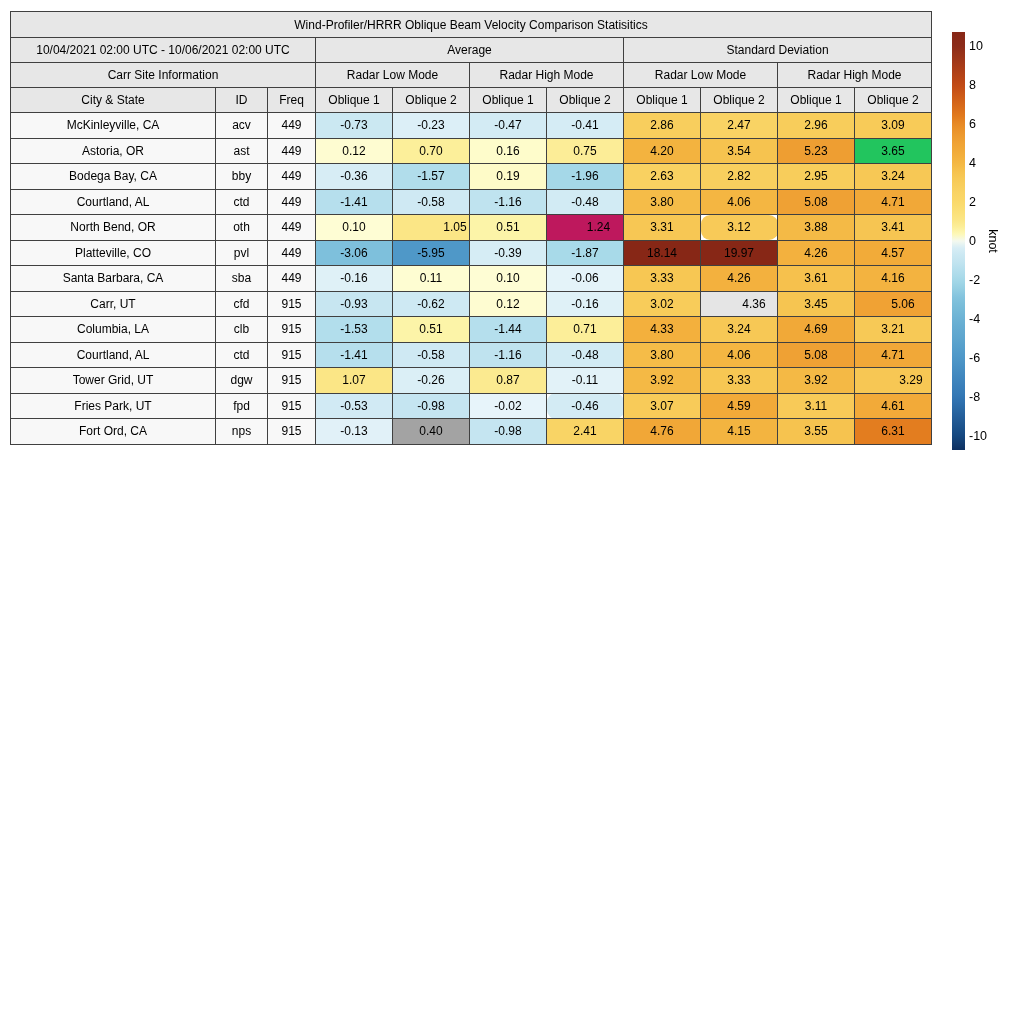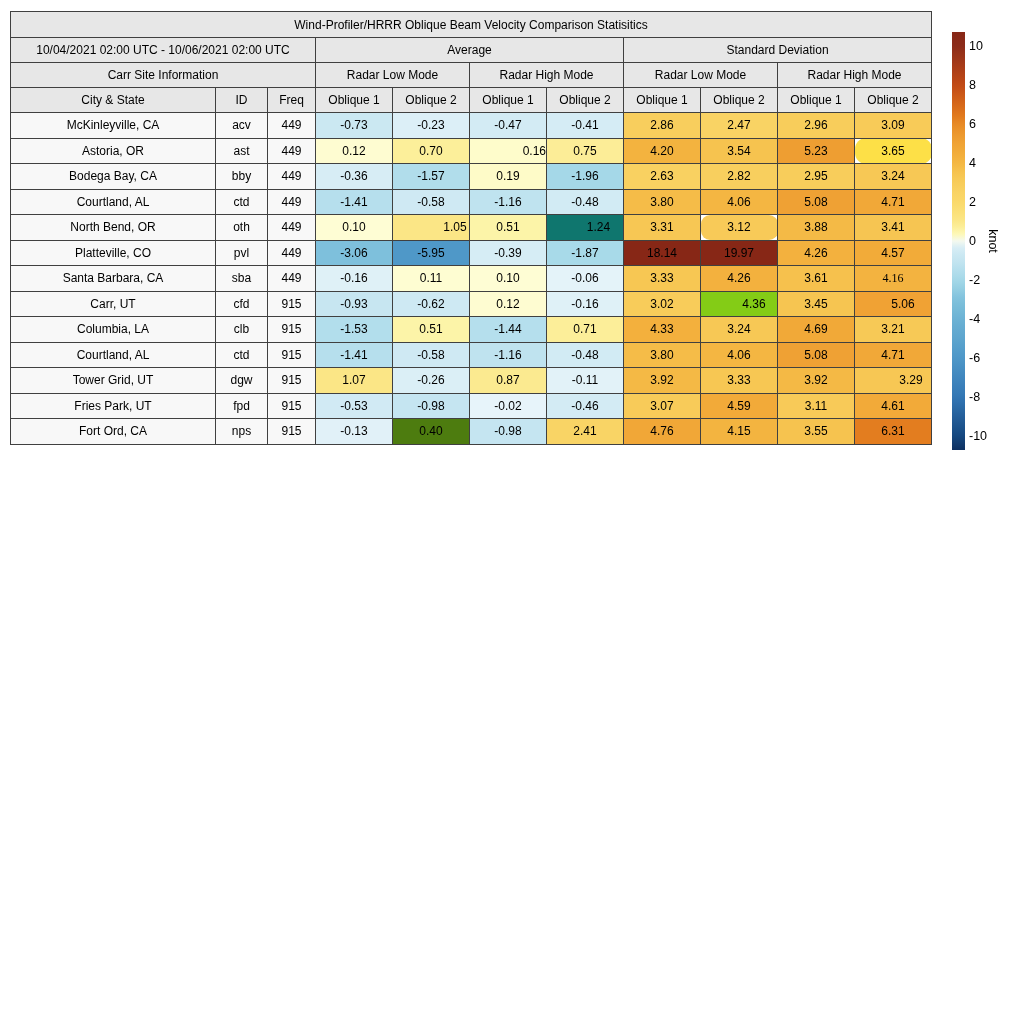--- a/index.html
+++ b/index.html
@@ -105,26 +105,26 @@
           <td style="background: rgb(249, 211, 100);">2.47</td>
           <td style="background: rgb(248, 205, 91);">2.96</td>
           <td style="background: rgb(248, 203, 88);">3.09</td>
         </tr>
         <tr>
           <td class="meta">Astoria, OR</td>
           <td class="meta">ast</td>
           <td class="meta">449</td>
           <td style="background: rgb(254, 252, 209);">0.12</td>
           <td style="background: rgb(252, 239, 154);">0.70</td>
-          <td style="background: rgb(254, 252, 203); text-align: right;">0.16</td>
+          <td style="background: rgb(254, 252, 203);">0.16</td>
           <td style="background: rgb(252, 237, 151);">0.75</td>
           <td style="background: rgb(243, 179, 63);">4.20</td>
           <td style="background: rgb(246, 195, 79);">3.54</td>
           <td style="background: rgb(238, 158, 50);">5.23</td>
-          <td style="background: #fde047; border-radius: 11px;">3.65</td>
+          <td style="background: #22c55e;">3.65</td>
         </tr>
         <tr>
           <td class="meta">Bodega Bay, CA</td>
           <td class="meta">bby</td>
           <td class="meta">449</td>
           <td style="background: rgb(215, 237, 245);">-0.36</td>
           <td style="background: rgb(177, 221, 235);">-1.57</td>
           <td style="background: rgb(254, 251, 200);">0.19</td>
           <td style="background: rgb(165, 216, 232);">-1.96</td>
           <td style="background: rgb(249, 209, 97);">2.63</td>
@@ -145,21 +145,21 @@
           <td style="background: rgb(239, 161, 52);">5.08</td>
           <td style="background: rgb(241, 168, 56);">4.71</td>
         </tr>
         <tr>
           <td class="meta">North Bend, OR</td>
           <td class="meta">oth</td>
           <td class="meta">449</td>
           <td style="background: rgb(254, 253, 212);">0.10</td>
           <td style="background: rgb(251, 230, 134); padding-left: 48px;">1.05</td>
           <td style="background: rgb(252, 244, 168);">0.51</td>
-          <td style="background: #0f766e; padding-left: 27px;">1.24</td>
+          <td style="background: #be185d; padding-left: 27px;">1.24</td>
           <td style="background: rgb(247, 199, 84);">3.31</td>
           <td style="background: rgb(248, 202, 88); border-radius: 9px;">3.12</td>
           <td style="background: rgb(244, 186, 70);">3.88</td>
           <td style="background: rgb(246, 197, 82);">3.41</td>
         </tr>
         <tr>
           <td class="meta">Platteville, CO</td>
           <td class="meta">pvl</td>
           <td class="meta">449</td>
           <td style="background: rgb(126, 192, 220);">-3.06</td>
@@ -175,32 +175,32 @@
           <td class="meta">Santa Barbara, CA</td>
           <td class="meta">sba</td>
           <td class="meta">449</td>
           <td style="background: rgb(223, 241, 247);">-0.16</td>
           <td style="background: rgb(254, 253, 210);">0.11</td>
           <td style="background: rgb(254, 253, 212);">0.10</td>
           <td style="background: rgb(228, 243, 249);">-0.06</td>
           <td style="background: rgb(247, 199, 83);">3.33</td>
           <td style="background: rgb(243, 177, 62);">4.26</td>
           <td style="background: rgb(246, 193, 77);">3.61</td>
-          <td style="background: rgb(243, 179, 64); font-family: Liberation Serif, serif;">4.16</td>
+          <td style="background: rgb(243, 179, 64);">4.16</td>
         </tr>
         <tr>
           <td class="meta">Carr, UT</td>
           <td class="meta">cfd</td>
           <td class="meta">915</td>
           <td style="background: rgb(199, 230, 241);">-0.93</td>
           <td style="background: rgb(206, 233, 243);">-0.62</td>
           <td style="background: rgb(254, 252, 209);">0.12</td>
           <td style="background: rgb(223, 241, 247);">-0.16</td>
           <td style="background: rgb(248, 204, 90);">3.02</td>
-          <td style="background: #84cc16; padding-left: 30px;">4.36</td>
+          <td style="background: #e5e5e5; padding-left: 30px;">4.36</td>
           <td style="background: rgb(246, 197, 81);">3.45</td>
           <td style="background: rgb(240, 162, 52); padding-left: 20px;">5.06</td>
         </tr>
         <tr>
           <td class="meta">Columbia, LA</td>
           <td class="meta">clb</td>
           <td class="meta">915</td>
           <td style="background: rgb(178, 222, 236);">-1.53</td>
           <td style="background: rgb(252, 244, 168);">0.51</td>
           <td style="background: rgb(181, 223, 237);">-1.44</td>
@@ -236,32 +236,32 @@
           <td style="background: rgb(244, 185, 69);">3.92</td>
           <td style="background: rgb(247, 199, 84); padding-left: 36px;">3.29</td>
         </tr>
         <tr>
           <td class="meta">Fries Park, UT</td>
           <td class="meta">fpd</td>
           <td class="meta">915</td>
           <td style="background: rgb(209, 234, 244);">-0.53</td>
           <td style="background: rgb(197, 229, 241);">-0.98</td>
           <td style="background: rgb(231, 244, 250); text-align: center;">-0.02</td>
-          <td style="background: rgb(211, 235, 244);">-0.46</td>
+          <td style="background: rgb(211, 235, 244); border-radius: 9px;">-0.46</td>
           <td style="background: rgb(248, 203, 89);">3.07</td>
           <td style="background: rgb(242, 170, 57);">4.59</td>
           <td style="background: rgb(248, 202, 88);">3.11</td>
           <td style="background: rgb(242, 170, 57);">4.61</td>
         </tr>
         <tr>
           <td class="meta">Fort Ord, CA</td>
           <td class="meta">nps</td>
           <td class="meta">915</td>
           <td style="background: rgb(225, 241, 248);">-0.13</td>
-          <td style="background: #4d7c0f;">0.40</td>
+          <td style="background: #a3a3a3;">0.40</td>
           <td style="background: rgb(197, 229, 241);">-0.98</td>
           <td style="background: rgb(249, 212, 101);">2.41</td>
           <td style="background: rgb(241, 167, 55);">4.76</td>
           <td style="background: rgb(243, 180, 64);">4.15</td>
           <td style="background: rgb(246, 195, 79);">3.55</td>
           <td style="background: rgb(227, 125, 31);">6.31</td>
         </tr>
       </tbody>
   </table>
 

